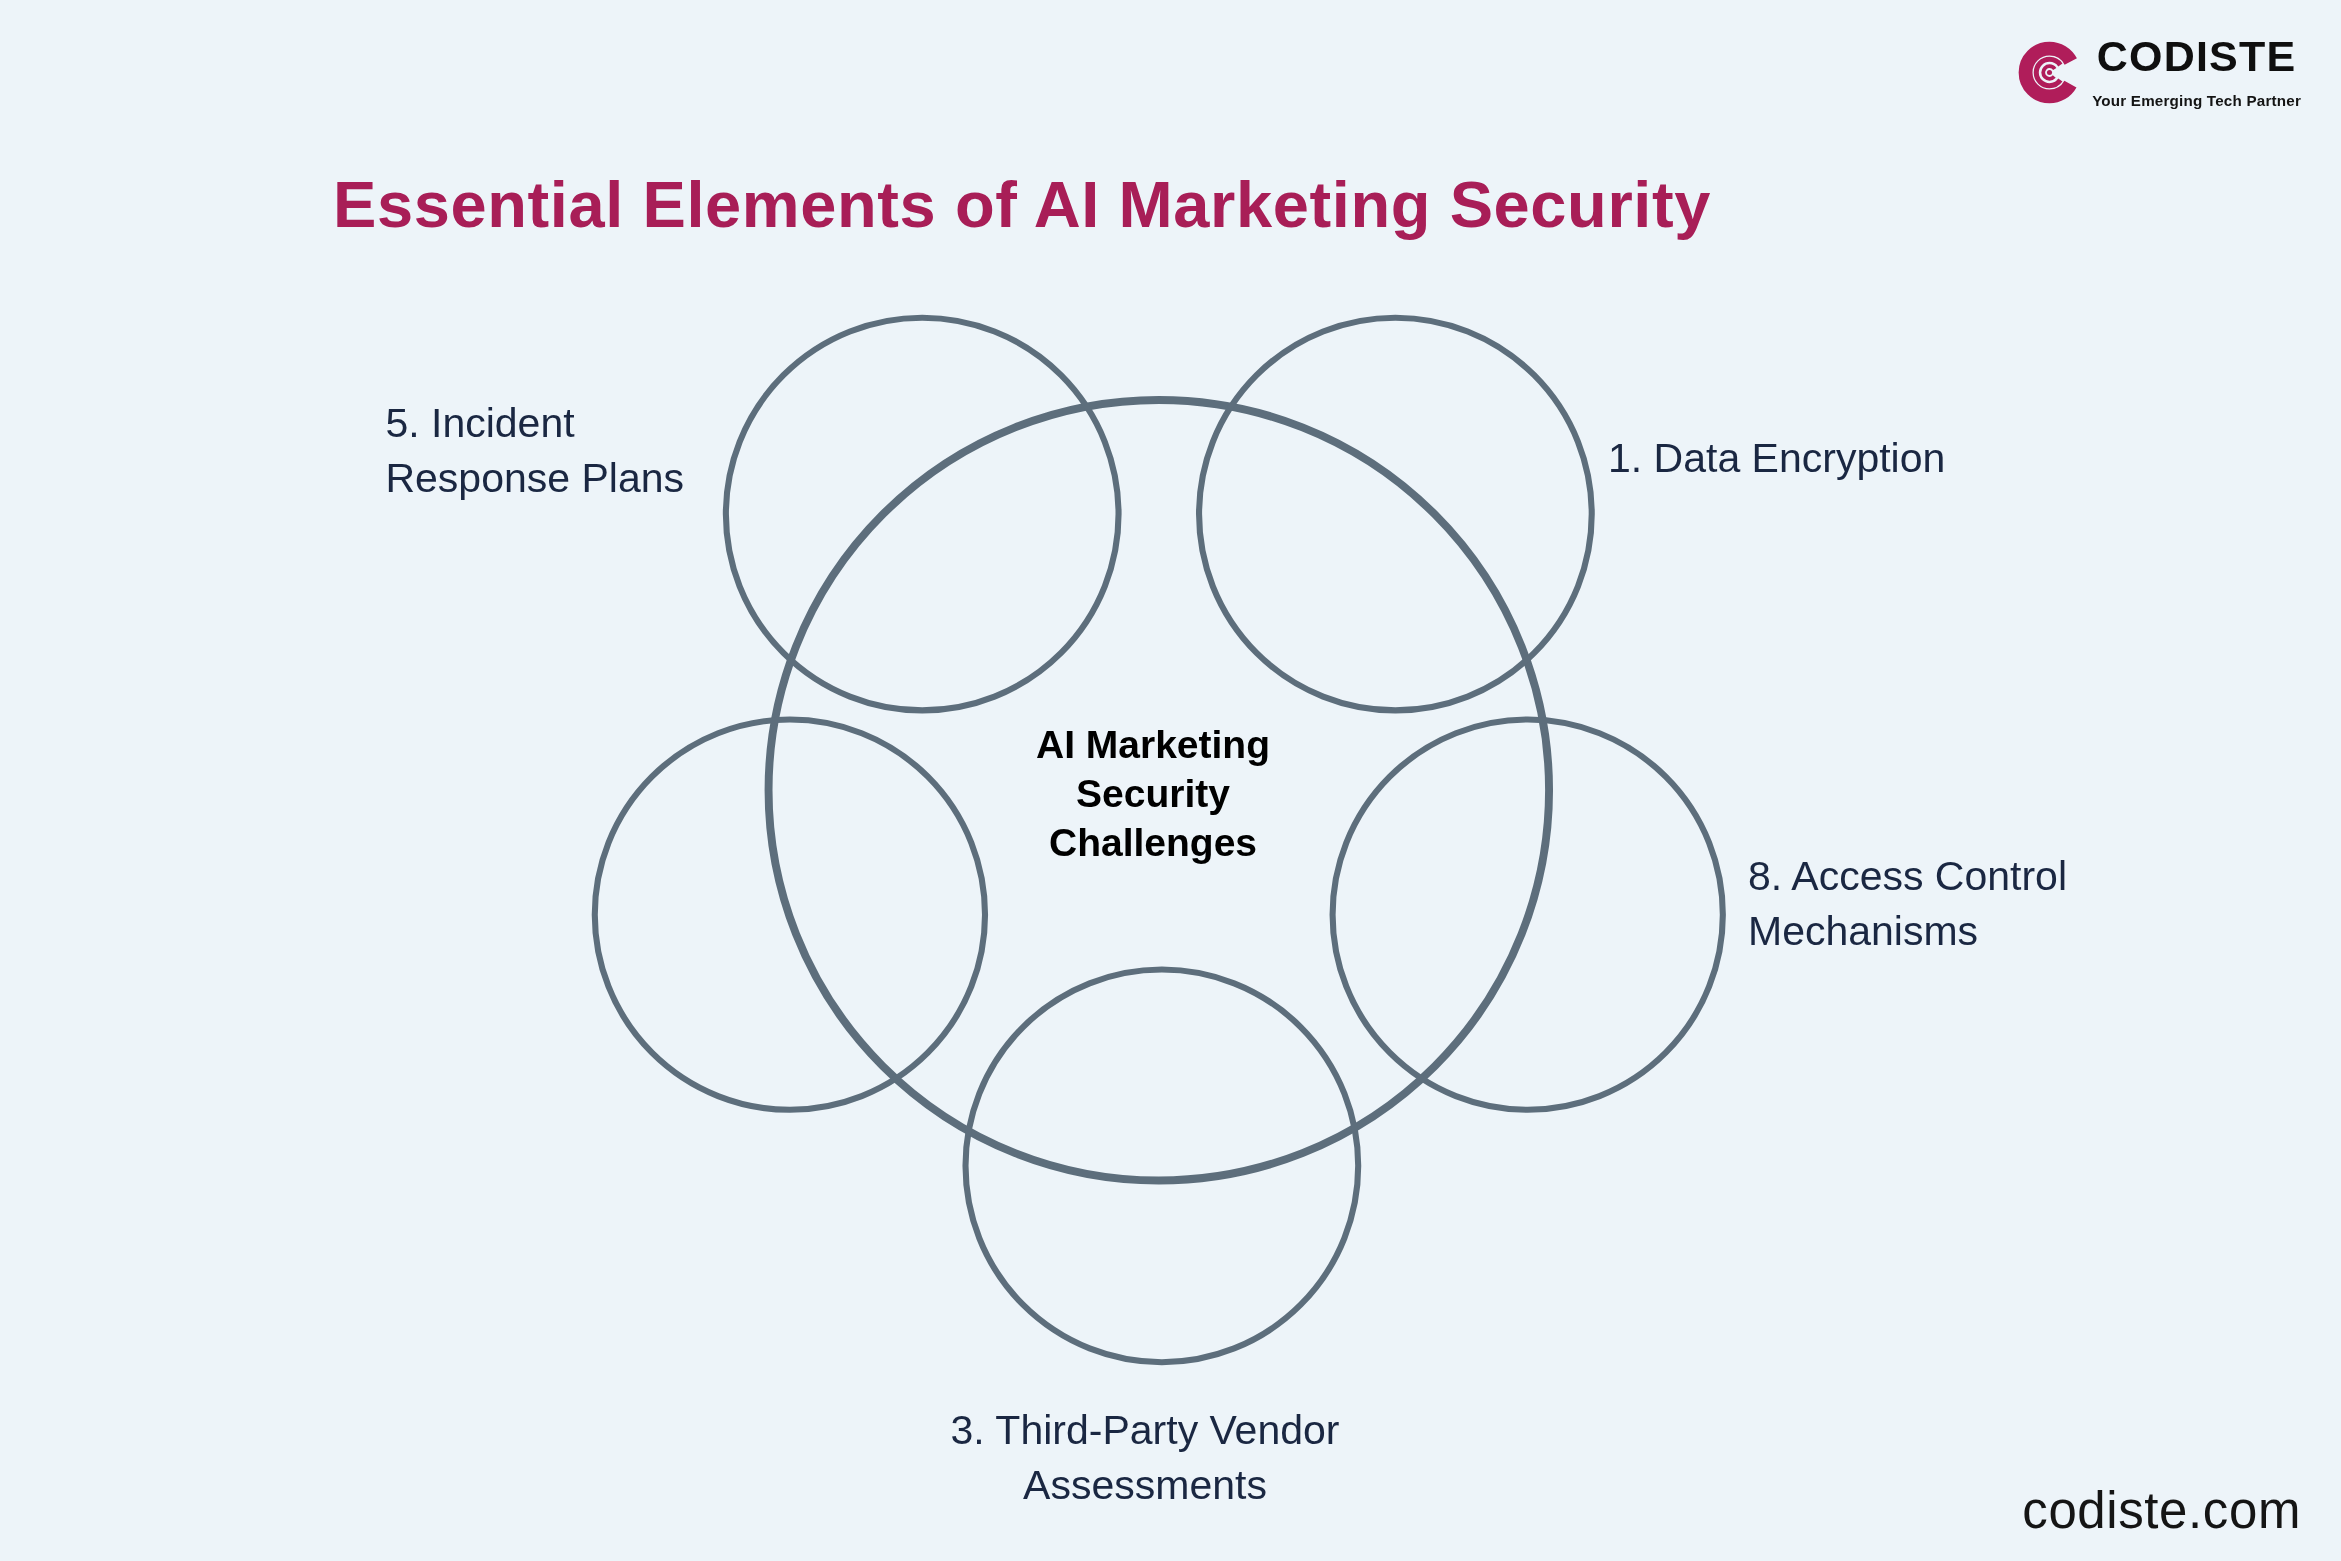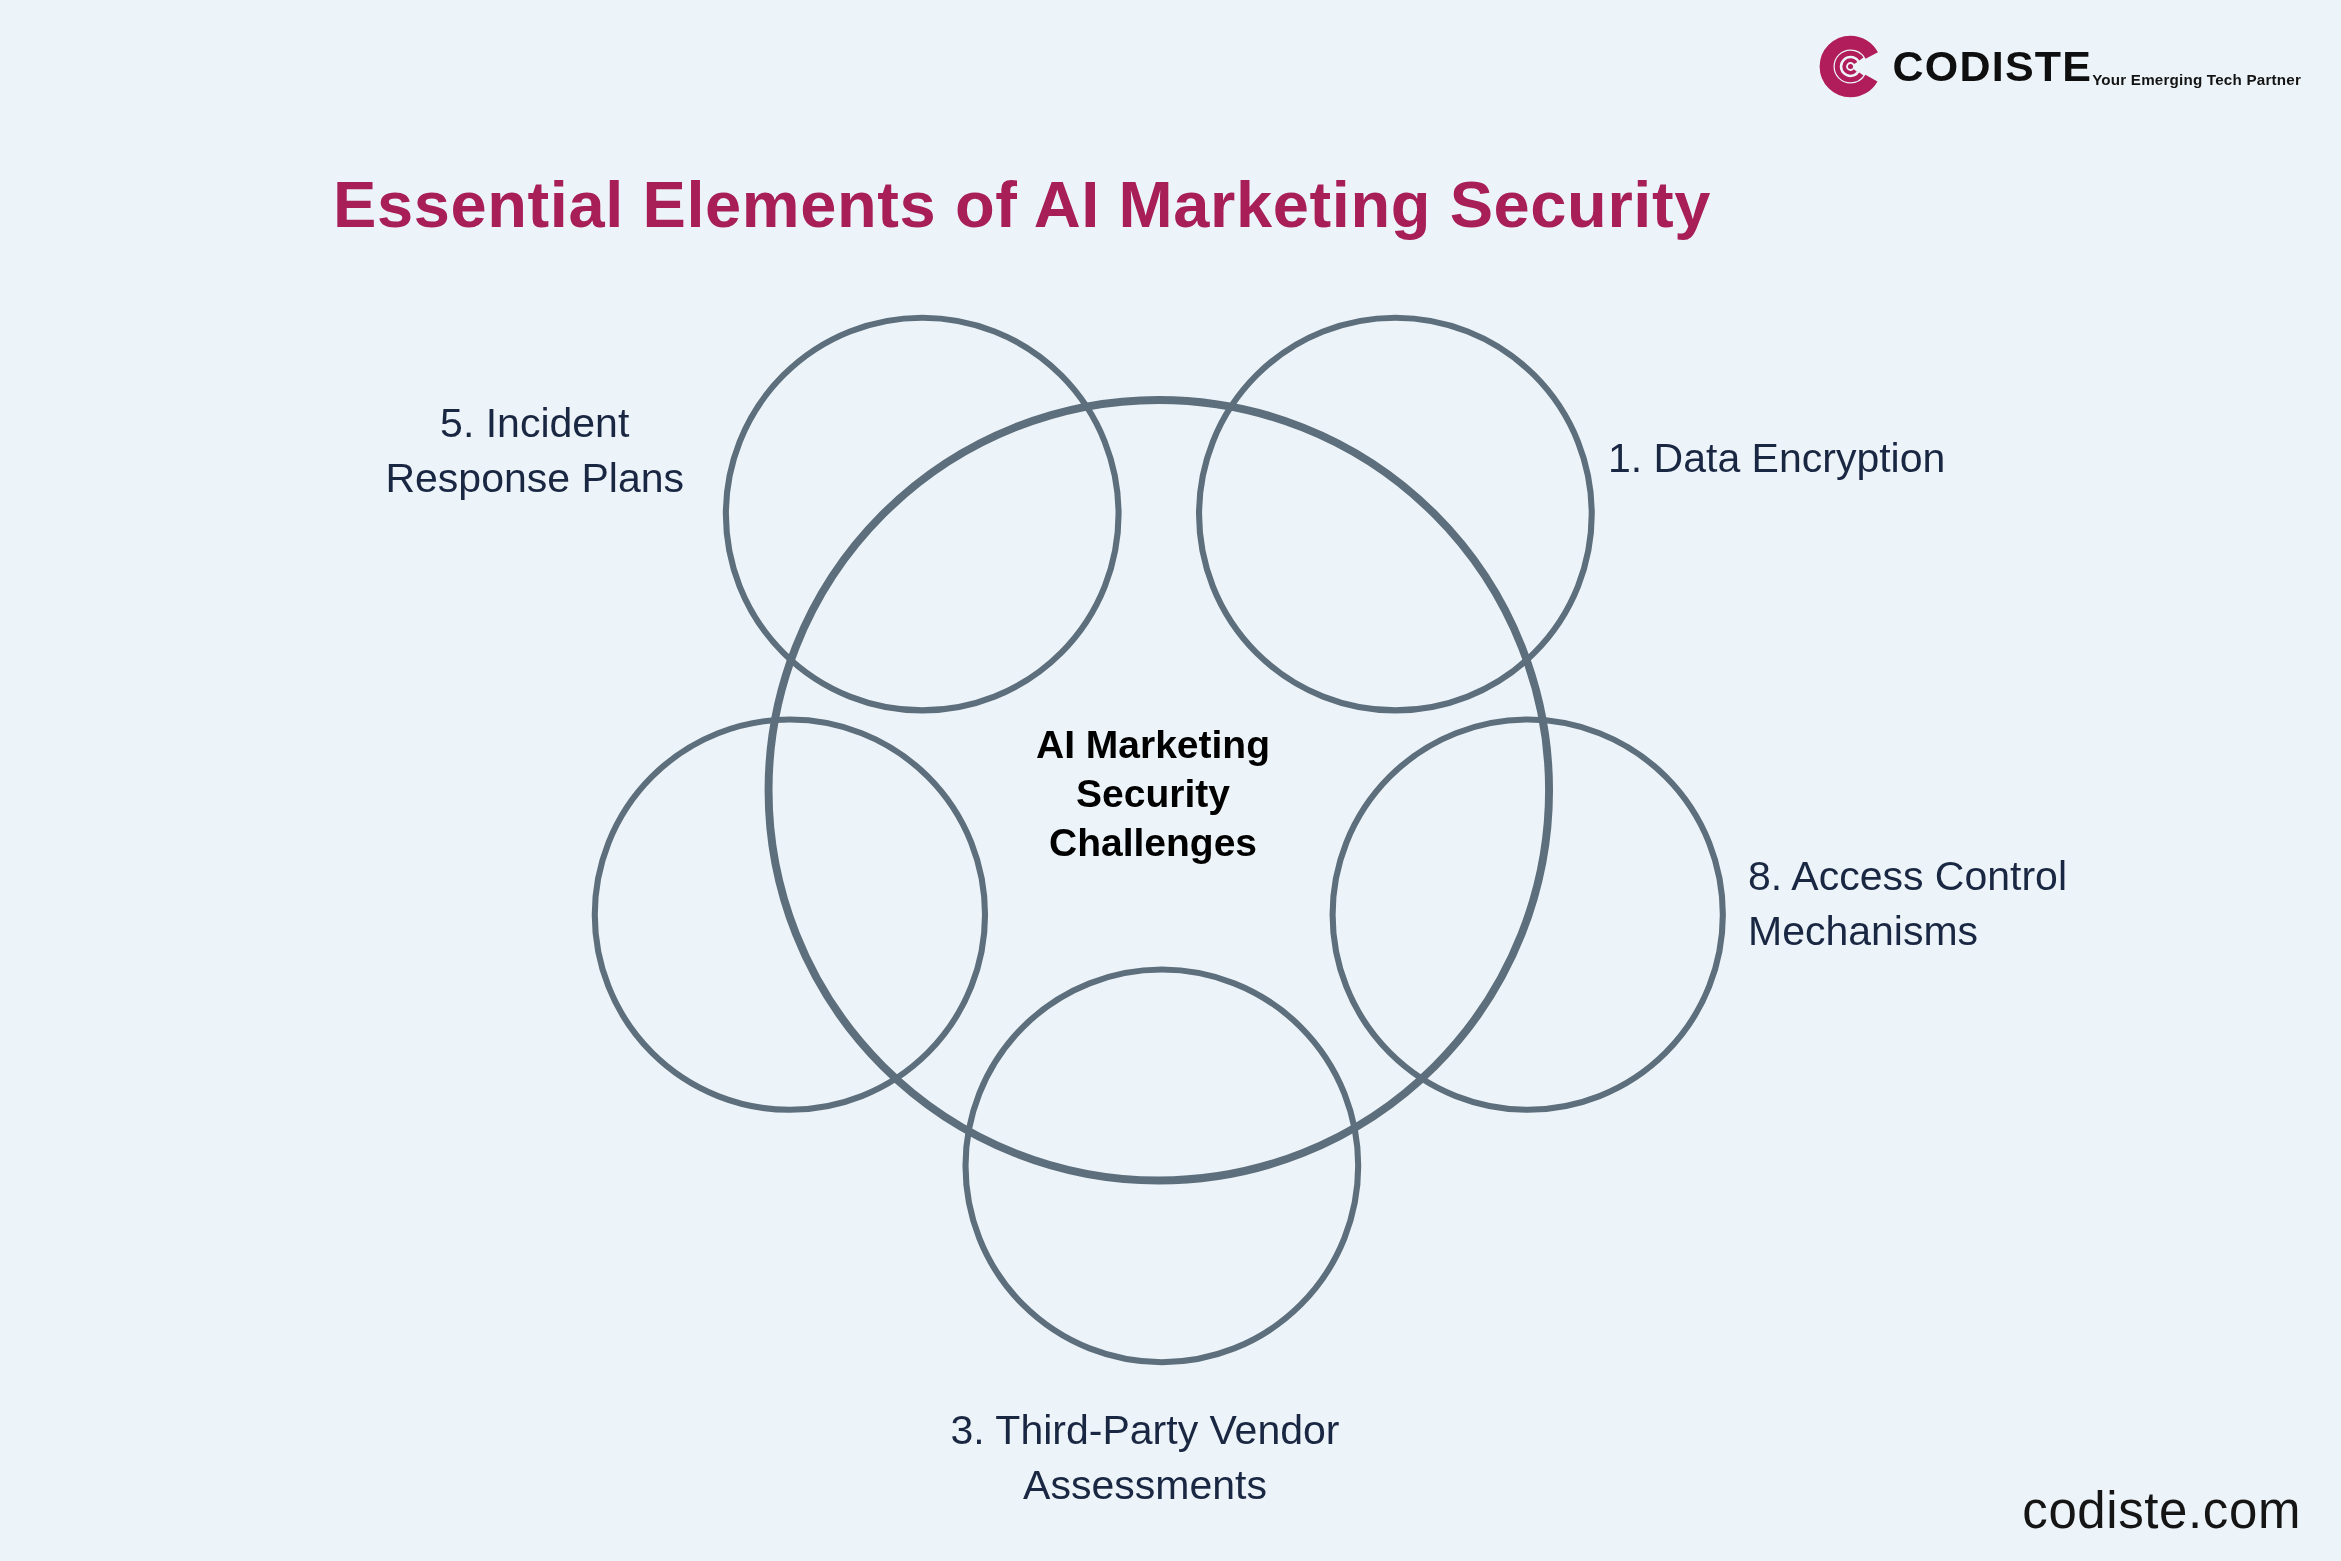--- a/index.html
+++ b/index.html
@@ -29,21 +29,22 @@
     align-items: center;
     gap: 11px;
   }
   .brand-icon {
     width: 63px;
     height: 63px;
     flex: 0 0 auto;
   }
   .brand-text {
     display: flex;
-    align-items: flex-end;
+    flex-direction: column;
+    align-items: center;
   }
   .brand-name {
     font-size: 43px;
     font-weight: 900;
     letter-spacing: 1.2px;
     color: #0f0f0f;
     line-height: 1.0;
   }
   .brand-tagline {
     font-size: 15.2px;
@@ -87,21 +88,21 @@
     white-space: pre-line;
     font-size: 41px;
     font-weight: 400;
     line-height: 55px;
     color: #1a2742;
   }
   .label-1 { left: 1608px; top: 431px; text-align: center; }
   .label-2 { left: 1748px; top: 849px; text-align: left; }
   .label-3 { left: 1145px; top: 1403px; transform: translateX(-50%); text-align: center; }
   .label-4 { left: 267px;  top: 890px; text-align: left; }
-  .label-5 { right: 1658px; top: 396px; text-align: center; }
+  .label-5 { right: 1658px; top: 396px; text-align: left; }
   
   .website {
     position: absolute;
     right: 41px;
     top: 1481px;
     font-size: 51px;
     font-weight: 400;
     color: #151515;
     letter-spacing: 0.6px;
   }

